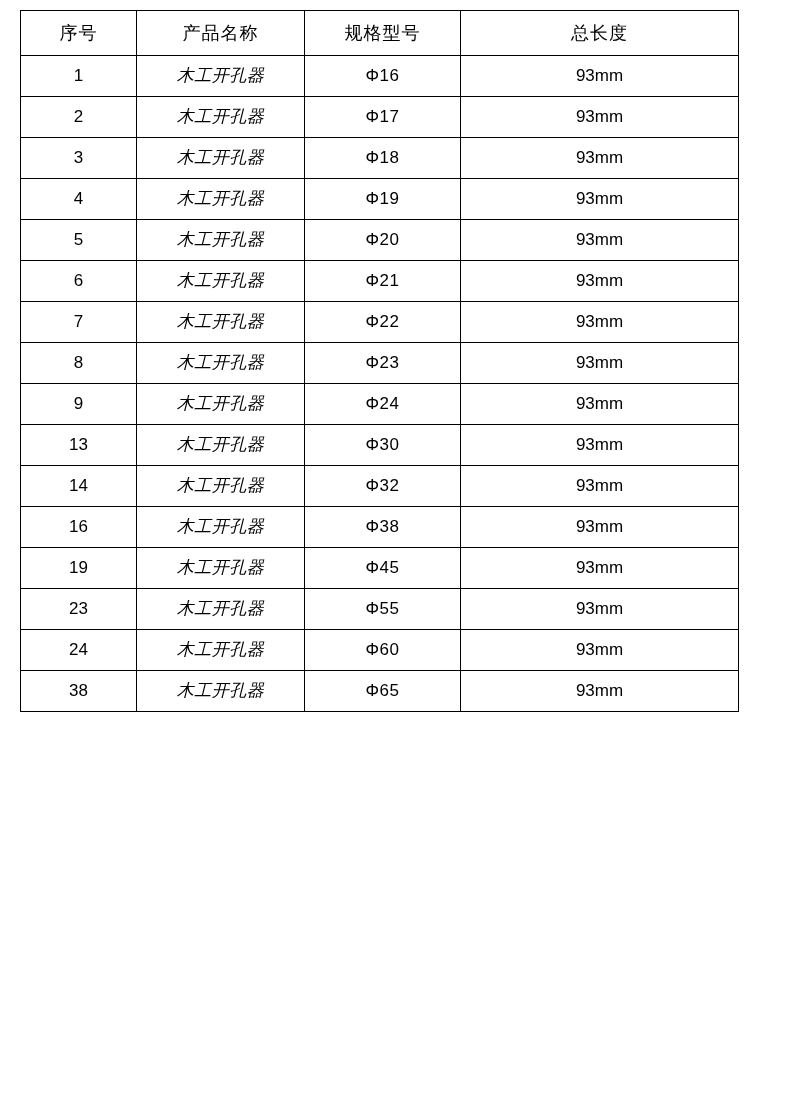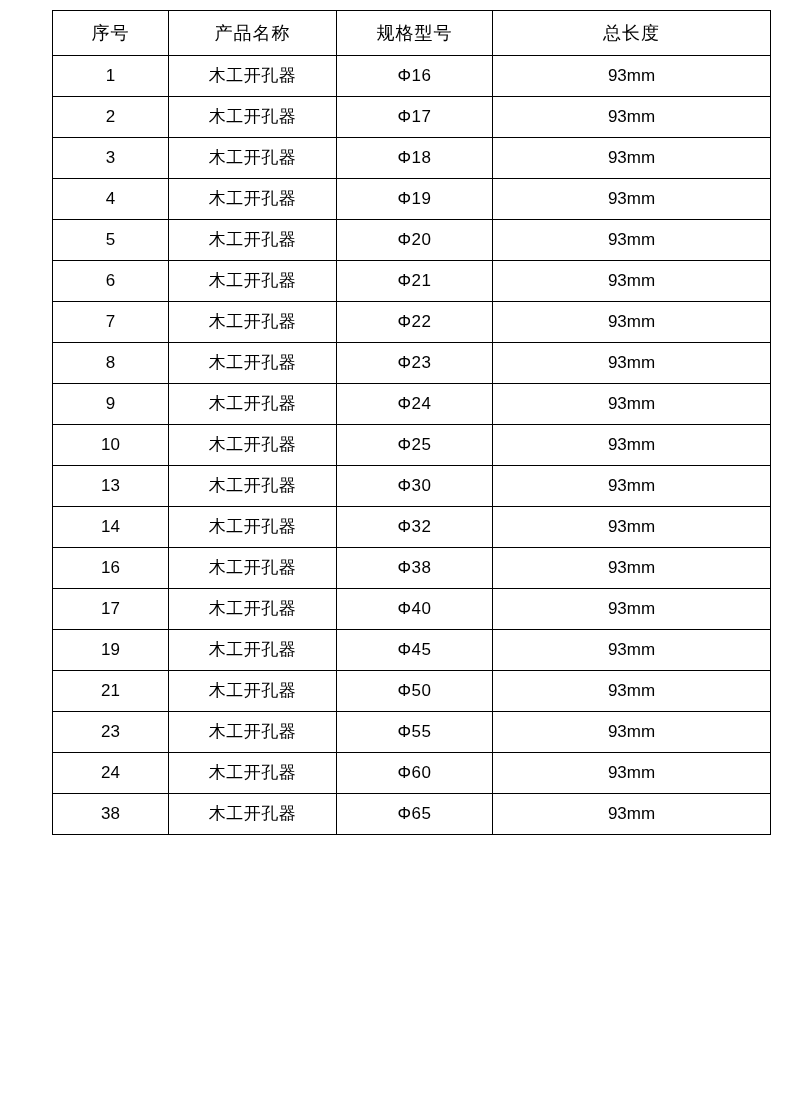--- a/index.html
+++ b/index.html
@@ -11,21 +11,21 @@
     width: 790px;
     height: 1098px;
     font-family: "Liberation Sans", "DejaVu Sans", sans-serif;
     color: #000000;
   }
   .page {
     width: 790px;
     height: 856px;
     position: relative;
     box-sizing: border-box;
-    padding: 10px 36px 0 52px;
+    padding: 10px 36px 0 20px;
   }
   table.spec-table {
     border-collapse: collapse;
     width: 718px;
     table-layout: fixed;
   }
   table.spec-table td,
   table.spec-table th {
     border: 1px solid #000000;
     text-align: center;
@@ -42,21 +42,21 @@
     line-height: 44px;
     font-size: 18px;
     letter-spacing: 1px;
   }
   col.c0 { width: 116px; }
   col.c1 { width: 168px; }
   col.c2 { width: 156px; }
   col.c3 { width: 278px; }
 
   .cell-idx { font-size: 16px; }
-  .cell-name { font-size: 17px; letter-spacing: 0.5px; }
+  .cell-name { font-size: 17px; letter-spacing: 0.5px; font-style: italic; }
   .cell-spec { font-size: 17px; letter-spacing: 0.5px; }
   .cell-len { font-size: 16px; }
 </style>
 </head>
 <body>
 
 <div class="page">
   <table class="spec-table">
     <colgroup>
       <col class="c0">
@@ -121,59 +121,41 @@
           <td class="cell-spec">Φ23</td>
           <td class="cell-len">93mm</td>
         </tr>
         <tr>
           <td class="cell-idx">9</td>
           <td class="cell-name">木工开孔器</td>
           <td class="cell-spec">Φ24</td>
           <td class="cell-len">93mm</td>
         </tr>
         <tr>
-          <td class="cell-idx">10</td>
-          <td class="cell-name">木工开孔器</td>
-          <td class="cell-spec">Φ25</td>
-          <td class="cell-len">93mm</td>
-        </tr>
-        <tr>
           <td class="cell-idx">13</td>
           <td class="cell-name">木工开孔器</td>
           <td class="cell-spec">Φ30</td>
           <td class="cell-len">93mm</td>
         </tr>
         <tr>
           <td class="cell-idx">14</td>
           <td class="cell-name">木工开孔器</td>
           <td class="cell-spec">Φ32</td>
           <td class="cell-len">93mm</td>
         </tr>
         <tr>
           <td class="cell-idx">16</td>
           <td class="cell-name">木工开孔器</td>
           <td class="cell-spec">Φ38</td>
           <td class="cell-len">93mm</td>
         </tr>
         <tr>
-          <td class="cell-idx">17</td>
-          <td class="cell-name">木工开孔器</td>
-          <td class="cell-spec">Φ40</td>
-          <td class="cell-len">93mm</td>
-        </tr>
-        <tr>
           <td class="cell-idx">19</td>
           <td class="cell-name">木工开孔器</td>
           <td class="cell-spec">Φ45</td>
-          <td class="cell-len">93mm</td>
-        </tr>
-        <tr>
-          <td class="cell-idx">21</td>
-          <td class="cell-name">木工开孔器</td>
-          <td class="cell-spec">Φ50</td>
           <td class="cell-len">93mm</td>
         </tr>
         <tr>
           <td class="cell-idx">23</td>
           <td class="cell-name">木工开孔器</td>
           <td class="cell-spec">Φ55</td>
           <td class="cell-len">93mm</td>
         </tr>
         <tr>
           <td class="cell-idx">24</td>

